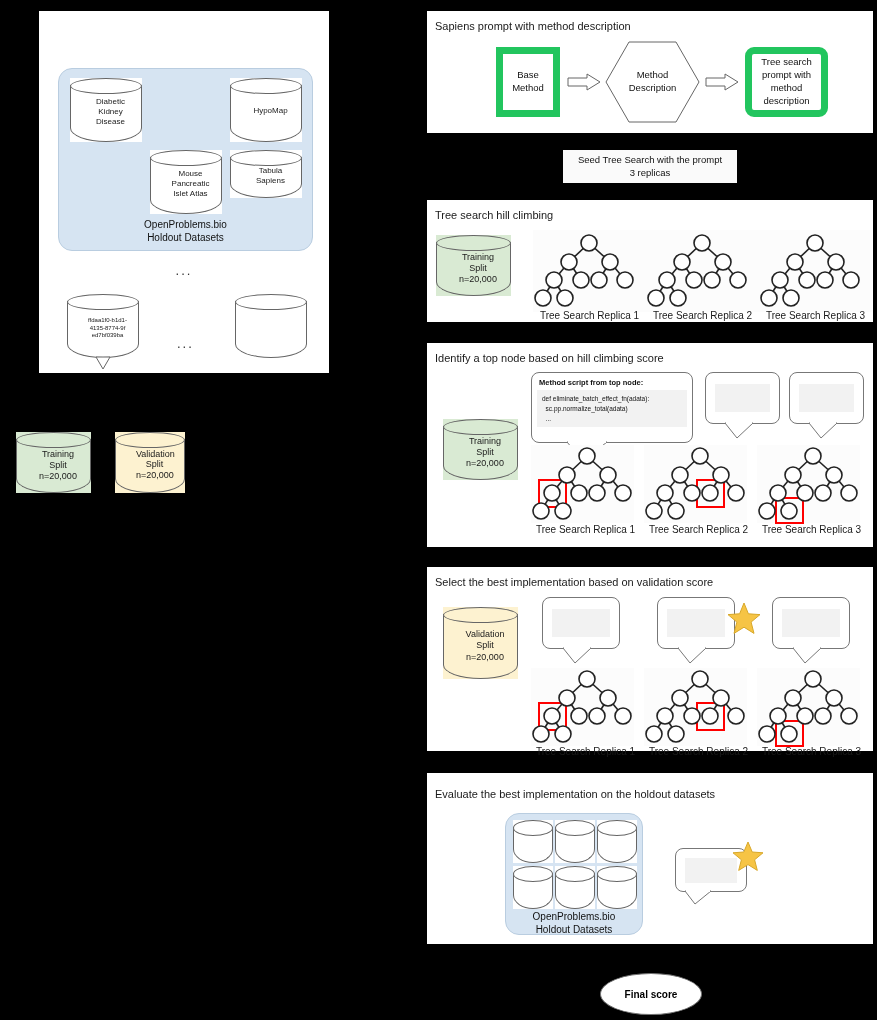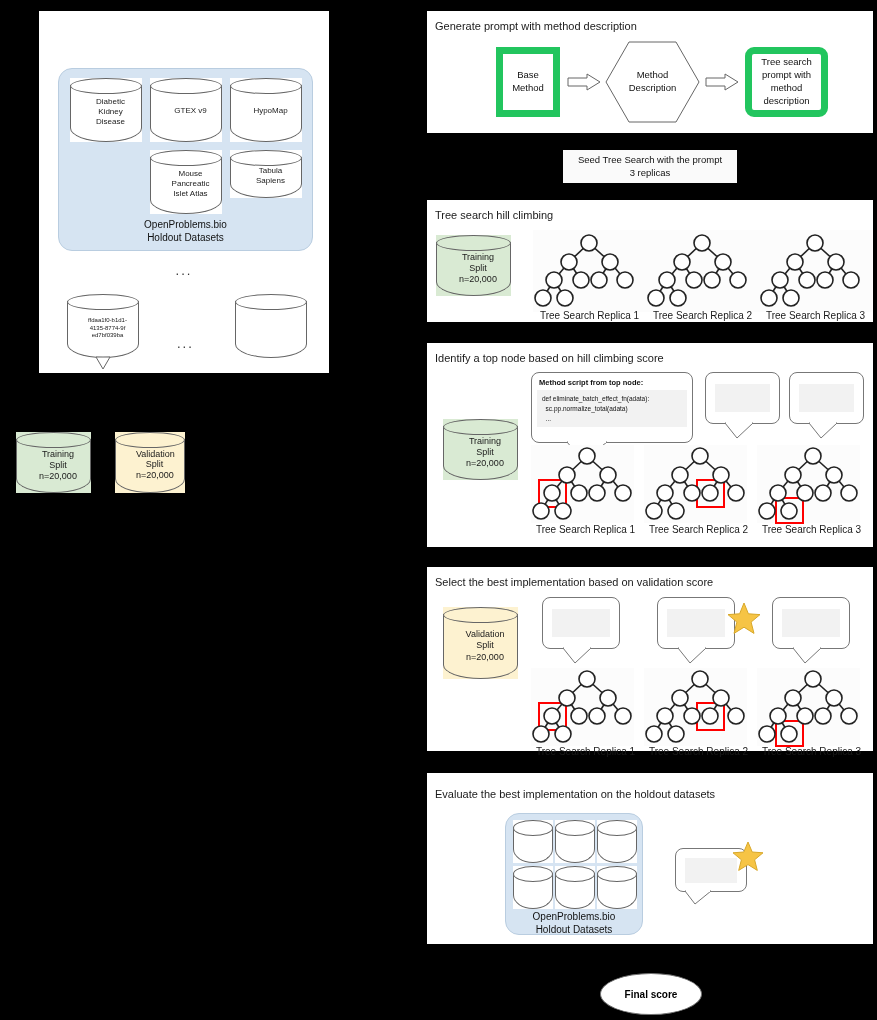--- a/index.html
+++ b/index.html
@@ -54,25 +54,20 @@
 
 
   <div class="holdout" style="left:19px;top:57px;width:255px;height:183px;">
 
     <div class="cyl" style="left:11px;top:9px;width:72px;height:64px;background:#fff;">
       <div class="body"></div>
       <div class="top"></div>
       <div class="lbl">Diabetic Kidney Disease</div>
     </div>
 
-    <div class="cyl" style="left:91px;top:9px;width:72px;height:64px;background:#fff;">
-      <div class="body"></div>
-      <div class="top"></div>
-      <div class="lbl">GTEX v9</div>
-    </div>
 
     <div class="cyl" style="left:171px;top:9px;width:72px;height:64px;background:#fff;">
       <div class="body"></div>
       <div class="top"></div>
       <div class="lbl">HypoMap</div>
     </div>
 
 
     <div class="cyl" style="left:91px;top:81px;width:72px;height:64px;background:#fff;">
       <div class="body"></div>
@@ -120,21 +115,21 @@
 
 <div class="cyl" style="left:115px;top:432px;width:70px;height:61px;background:#fdf2d0;">
   <div class="body"></div>
   <div class="top"></div>
   <div class="lbl" style="font-size:9px;line-height:1.2;">
     <span>Validation</span><br><span>Split</span><br><span>n=20,000</span>
   </div>
 </div>
 
 <div class="panel" style="left:426px;top:10px;width:448px;height:124px;">
-  <div class="panel-title" style="left:8px;top:9px;">Generate prompt with method description</div>
+  <div class="panel-title" style="left:8px;top:9px;">Sapiens prompt with method description</div>
 
   <div class="rect" style="left:69px;top:36px;width:64px;height:70px;white-space:pre-line;">Base
 Method</div>
 
   <svg style="position:absolute;left:140px;top:62px;" width="35" height="18">
     <polygon points="1,5 20,5 20,1 33,9 20,17 20,13 1,13" fill="#fff" stroke="#666" stroke-width="1"></polygon>
   </svg>
 
   <svg style="position:absolute;left:178px;top:30px;" width="95" height="82">
     <polygon points="24,1 71,1 94,41 71,81 24,81 1,41" fill="#fff" stroke="#666" stroke-width="1"></polygon>

